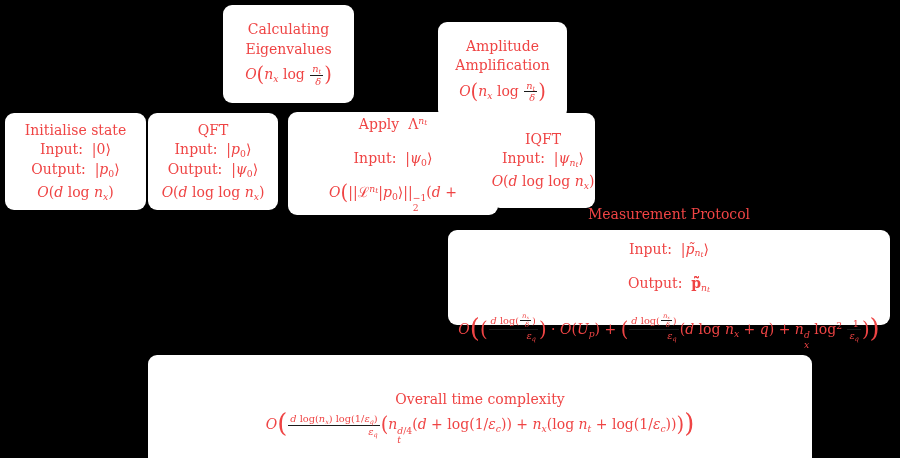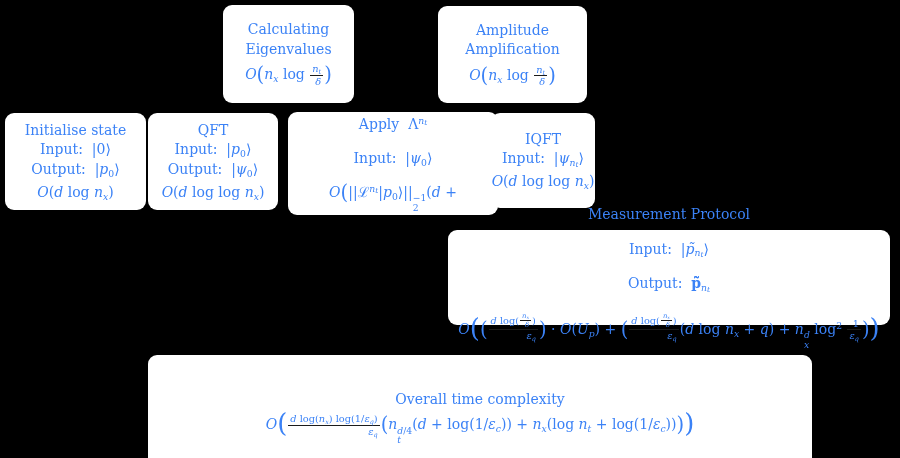--- a/index.html
+++ b/index.html
@@ -1,18 +1,18 @@
 <!DOCTYPE html>
 <html><head>
 <meta charset="utf-8">
 <style>
   html,body{margin:0;padding:0;background:#000;}
   .canvas{position:relative;width:900px;height:458px;background:#000000;overflow:hidden;
           font-family:"DejaVu Serif","Liberation Serif",serif;}
-  .node{position:absolute;background:#ffffff;border-radius:9px;color:#3b82f6;
+  .node{position:absolute;background:#ffffff;border-radius:9px;color:#ef4444;
         display:flex;flex-direction:column;align-items:center;justify-content:center;
         text-align:center;font-size:14px;line-height:1.38;}
   .line{white-space:nowrap;}
   .it{font-style:italic;}
   .bd{font-weight:bold;}
   sub{font-size:0.66em;vertical-align:-0.3em;line-height:0;}
   sup{font-size:0.66em;vertical-align:0.5em;line-height:0;}
   sub sub{font-size:0.8em;vertical-align:-0.2em;}
   sup sub{font-size:0.8em;vertical-align:-0.2em;}
   .frac{display:inline-block;vertical-align:-0.55em;text-align:right;font-size:0.7em;
@@ -31,21 +31,21 @@
 <body>
 
 <div class="canvas">
 
   <div class="node" style="left:223px;top:5px;width:131px;height:98px">
     <div class="line">Calculating</div>
     <div class="line">Eigenvalues</div>
     <div class="line gap"><span class="it">O</span><span class="big">(</span><span class="it">n</span><sub><span class="it">x</span></sub><span> log </span><span class="frac"><span class="num"><span class="it">n</span><sub><span class="it">t</span></sub></span><span class="den"><span class="it">δ</span></span></span><span class="big">)</span></div>
   </div>
 
-  <div class="node" style="left:438px;top:6px;width:149px;height:97px">
+  <div class="node" style="left:438px;top:22px;width:129px;height:97px">
     <div class="line">Amplitude</div>
     <div class="line">Amplification</div>
     <div class="line gap"><span class="it">O</span><span class="big">(</span><span class="it">n</span><sub><span class="it">x</span></sub><span> log </span><span class="frac"><span class="num"><span class="it">n</span><sub><span class="it">t</span></sub></span><span class="den"><span class="it">δ</span></span></span><span class="big">)</span></div>
   </div>
 
   <div class="node" style="left:5px;top:113px;width:141px;height:97px">
     <div class="line">Initialise state</div>
     <div class="line"><span>Input: &nbsp;|0⟩</span></div>
     <div class="line"><span>Output: &nbsp;|</span><span class="it">p</span><sub><span>0</span></sub><span>⟩</span></div>
     <div class="line gap"><span class="it">O</span><span>(</span><span class="it">d</span><span> log </span><span class="it">n</span><sub><span class="it">x</span></sub><span>)</span></div>

